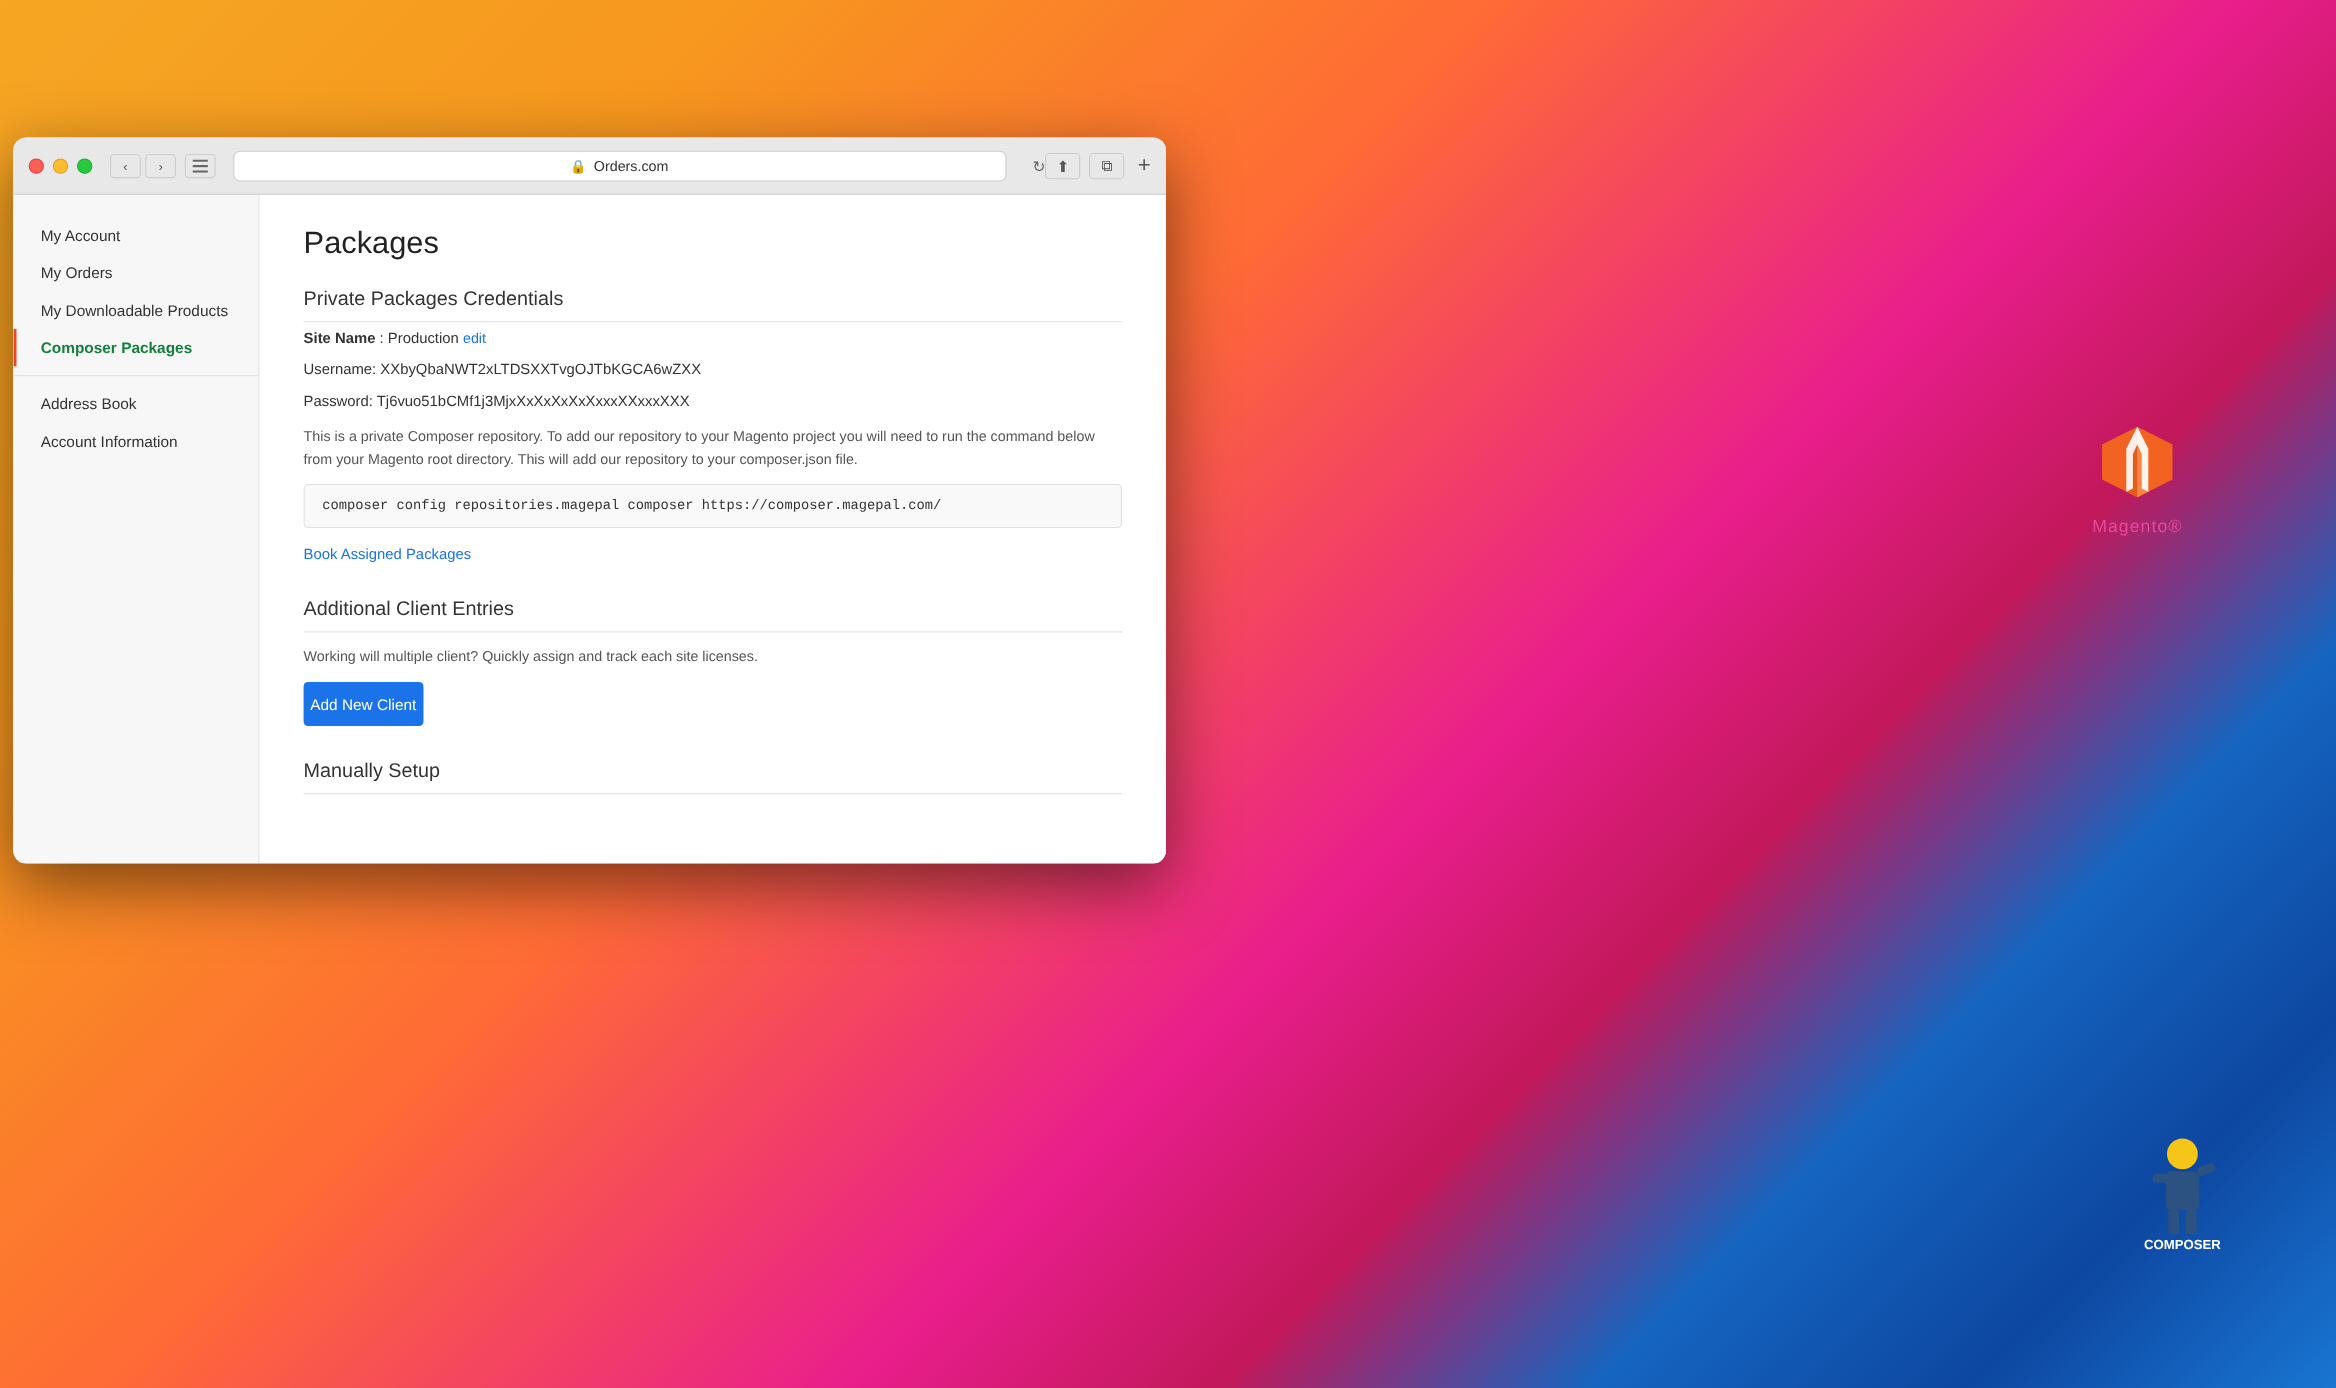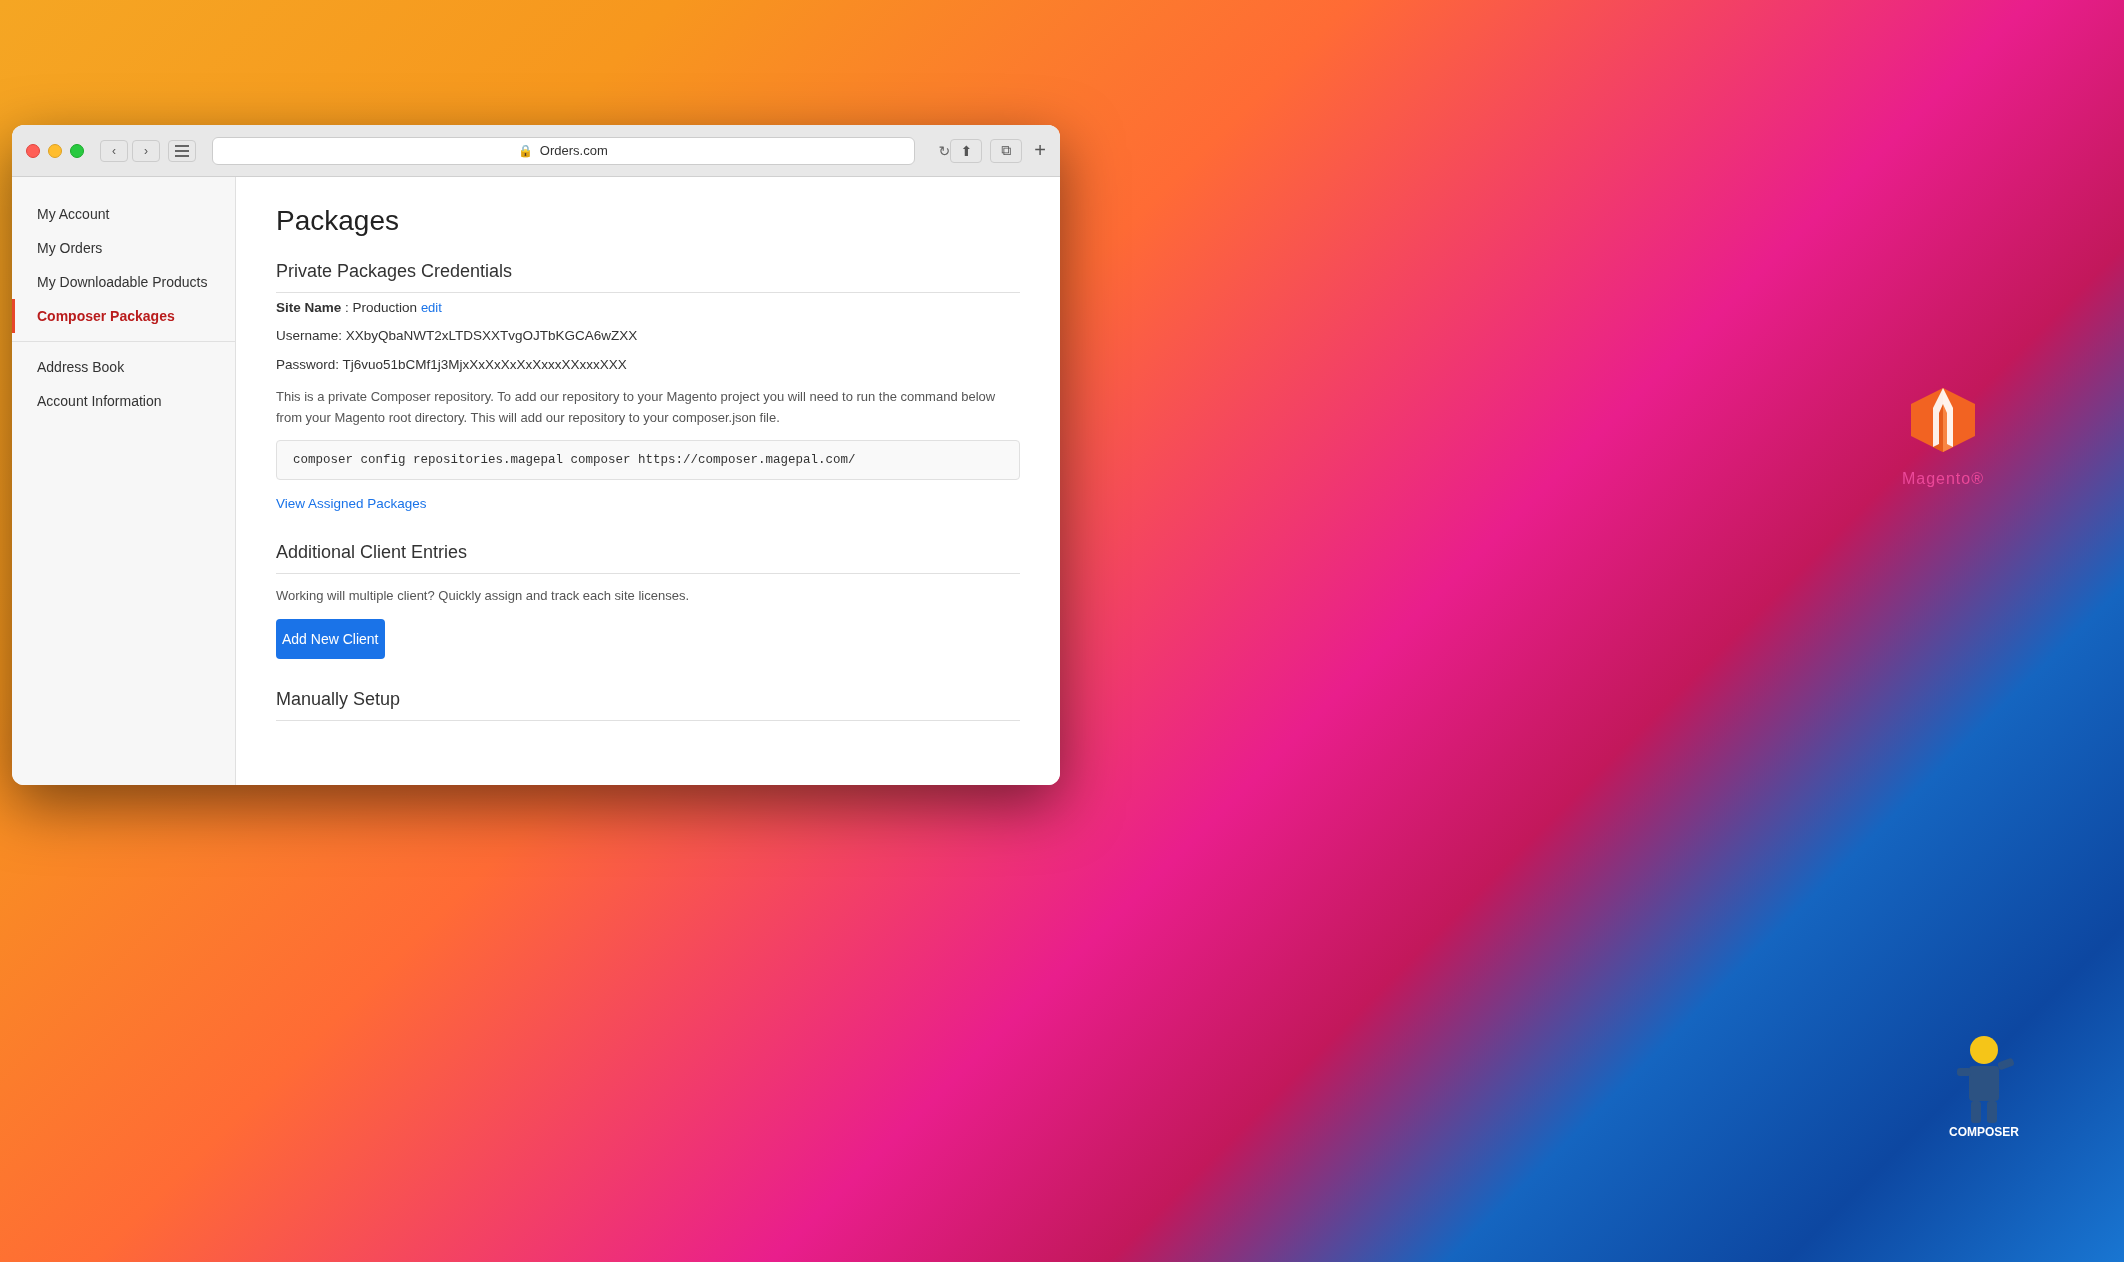--- a/index.html
+++ b/index.html
@@ -179,21 +179,21 @@
       font-size: 14px;
       color: #333;
       cursor: pointer;
       border-left: 3px solid transparent;
       display: block;
     }
 
     .sidebar-item.active {
       border-left: 3px solid #e8472a;
       font-weight: 600;
-      color: #b91c1c;
+      color: #15803d;
     }
 
     .sidebar-divider {
       height: 1px;
       background: #e0e0e0;
       margin: 8px 0;
     }
 
     
     .main-content {
@@ -386,21 +386,21 @@
 
         <div class="credentials-row"><span>Password: </span><span>Tj6vuo51bCMf1j3MjxXxXxXxXxXxxxXXxxxXXX</span></div>
 
         <p class="description-text">This is a private Composer repository. To add our repository to your Magento project you will need to run the command below from your Magento root directory. This will add our repository to your composer.json file.</p>
 
         <div class="code-block">
           <span>composer config repositories.magepal composer https://composer.magepal.com/</span>
         </div>
 
 
-        <a class="view-link">View Assigned Packages</a>
+        <a class="view-link">Book Assigned Packages</a>
       </section>
 
       <section class="section-gap">
         <h2 class="section-title">Additional Client Entries</h2>
 
         <p class="description-text">Working will multiple client? Quickly assign and track each site licenses.</p>
 
         <button class="add-client-btn">Add New Client</button>
       </section>
 

